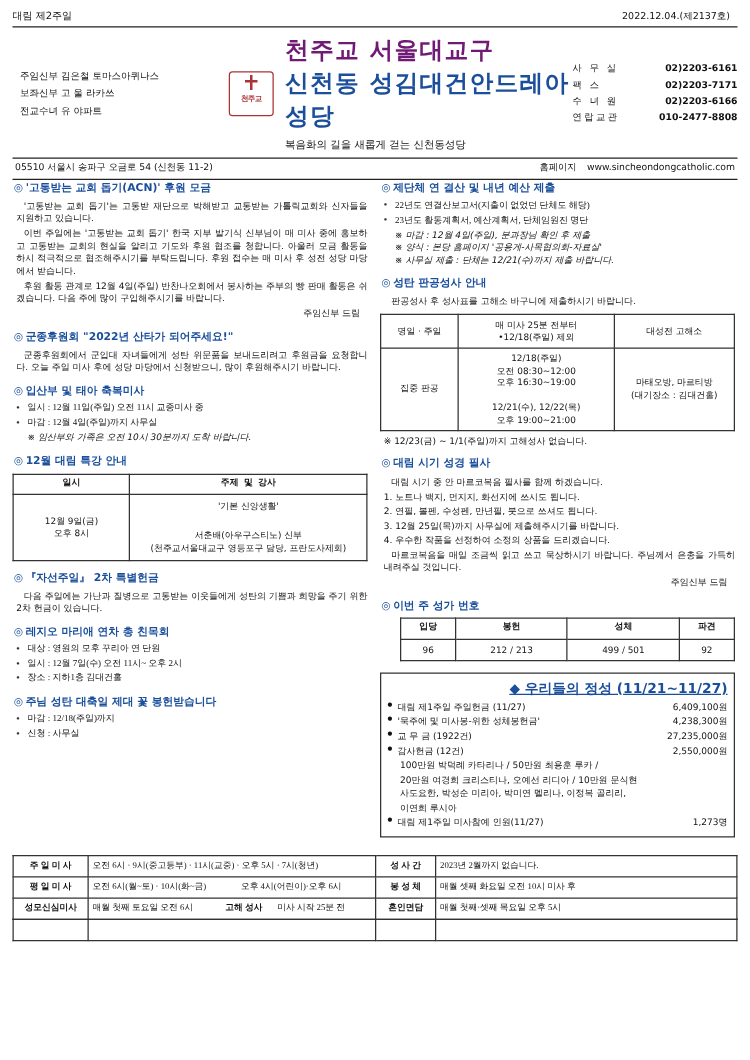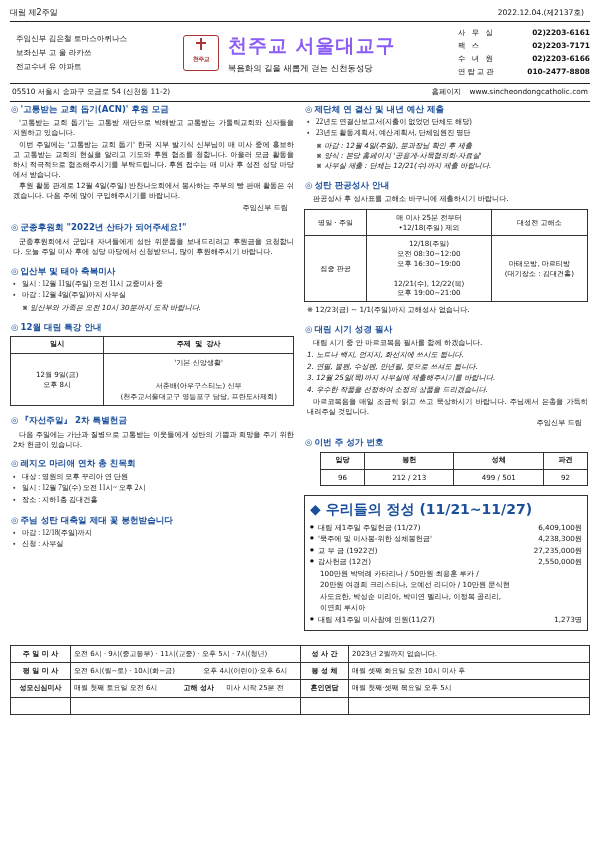--- a/index.html
+++ b/index.html
@@ -28,21 +28,21 @@
   .mh-logo { width:46px; display:flex; align-items:center; justify-content:center; }
   .logo-box { width:36px; height:36px; border:1.6px solid #a33; border-radius:3px;
               display:flex; align-items:center; justify-content:center;
               color:#a33; font-size:8px; font-weight:bold; position:relative; }
   .logo-box .cross { position:absolute; top:2px; left:50%; transform:translateX(-50%);
                      width:2px; height:12px; background:#a33; }
   .logo-box .cross:after { content:""; position:absolute; top:4px; left:-4px;
                      width:10px; height:2px; background:#a33; }
   .logo-box .lbl { margin-top:11px; font-size:6px; letter-spacing:-0.5px; }
   .mh-center { flex:1; text-align:left; padding-left:4px; }
-  .mh-title1 { font-size:19px; color:#8b5cf6; font-weight:bold; letter-spacing:1px; }
+  .mh-title1 { font-size:19px; color:#701a75; font-weight:bold; letter-spacing:1px; }
   .mh-title2 { font-size:19px; color:#1b4f9c; font-weight:bold; letter-spacing:1px; }
   .mh-sub { font-size:8.4px; margin-top:4px; color:#111; }
   .mh-right { width:132px; font-size:7.4px; line-height:1.75; }
   .mh-right .row { display:flex; justify-content:space-between; }
   .mh-right .row .k { letter-spacing:2px; }
   .mh-right .row .v { font-weight:bold; }
 
   .addrbar { display:flex; justify-content:space-between; font-size:7.4px;
              padding:2.5px 2px; }
 
@@ -55,53 +55,53 @@
            padding-left:1px; }
   .sec-h .dot { color:#1b4f9c; margin-right:2px; }
   .sec-b { font-size:7.2px; text-align:justify; padding-left:3px; }
   .sec-b p { margin:0 0 2px 0; }
   .indent { text-indent:6px; }
   .right { text-align:right; padding-right:6px; margin-top:2px; }
   ul.bul { margin:0; padding:0; list-style:none;font-family:Liberation Serif, serif; }
   ul.bul li { position:relative; padding-left:9px; margin-bottom:1.5px; }
   ul.bul li:before { content:"●"; position:absolute; left:0; top:0; font-size:4.6px;
                      line-height:1.9; color:#333; }
-  ul.num { margin:0; padding:0; list-style:none;font-style:italic; }
+  ul.num { margin:0; padding:0; list-style:none; }
   ul.num li { margin-bottom:1.5px; }
   .sub { padding-left:9px;font-style:italic; }
 
   
   table { border-collapse:collapse; width:100%; font-size:7.1px; }
   table.bx th, table.bx td { border:0.8px solid #333; padding:3px 2px; text-align:center;
                              vertical-align:middle; }
   table.bx th { font-weight:bold;font-family:Liberation Mono, monospace; }
 
   
   .t-teuk td { height:22px; }
 
   
   .t-sungga td, .t-sungga th { padding:3.2px 2px; }
 
   
   .jeongseong { border:0.8px solid #333; padding:4px 5px; }
-  .js-title { text-align:left; font-weight:bold; color:#1b4f9c; font-size:14px;
-              margin-bottom:3px; }
+  .js-title { text-align:right; font-weight:bold; color:#1b4f9c; font-size:11px;
+              margin-bottom:3px;text-decoration:underline; }
   .js-row { display:flex; justify-content:space-between; padding-left:8px;
             position:relative; margin-bottom:1.6px; }
   .js-row:before { content:"●"; position:absolute; left:0; top:0; font-size:4.4px;
                    line-height:2; }
   .js-row .nm { white-space:nowrap; }
   .js-row .vl { white-space:nowrap; }
   .js-note { padding-left:10px; margin-bottom:1.6px; }
 
   
   .bottom { margin-top:5px; }
   table.sched { width:100%; border-collapse:collapse; font-size:7px; }
   table.sched td, table.sched th { border:0.8px solid #333; padding:3.2px 3px;
-                                   vertical-align:middle; }
+                                   vertical-align:middle;font-family:Liberation Serif, serif; }
   .lbl-cell { text-align:center; font-weight:bold; background:#fff; white-space:nowrap; }
   .c-left { text-align:left; }
 
   .mass-line { letter-spacing:0px; }
 </style>
 </head>
 <body>
 
 <div class="page">
 
@@ -118,20 +118,21 @@
       <div>전교수녀 유 야파트</div>
     </div>
     <div class="mh-logo">
       <div class="logo-box">
         <div class="cross"></div>
         <div class="lbl">천주교</div>
       </div>
     </div>
     <div class="mh-center">
       <div class="mh-title1">천주교 서울대교구</div>
+      <div class="mh-title2">신천동 성김대건안드레아 성당</div>
       <div class="mh-sub">복음화의 길을 새롭게 걷는 신천동성당</div>
     </div>
     <div class="mh-right">
       <div class="row">
           <span class="k">사 무 실</span>
           <span class="v">02)2203-6161</span>
         </div>
       <div class="row">
           <span class="k">팩    스</span>
           <span class="v">02)2203-7171</span>

